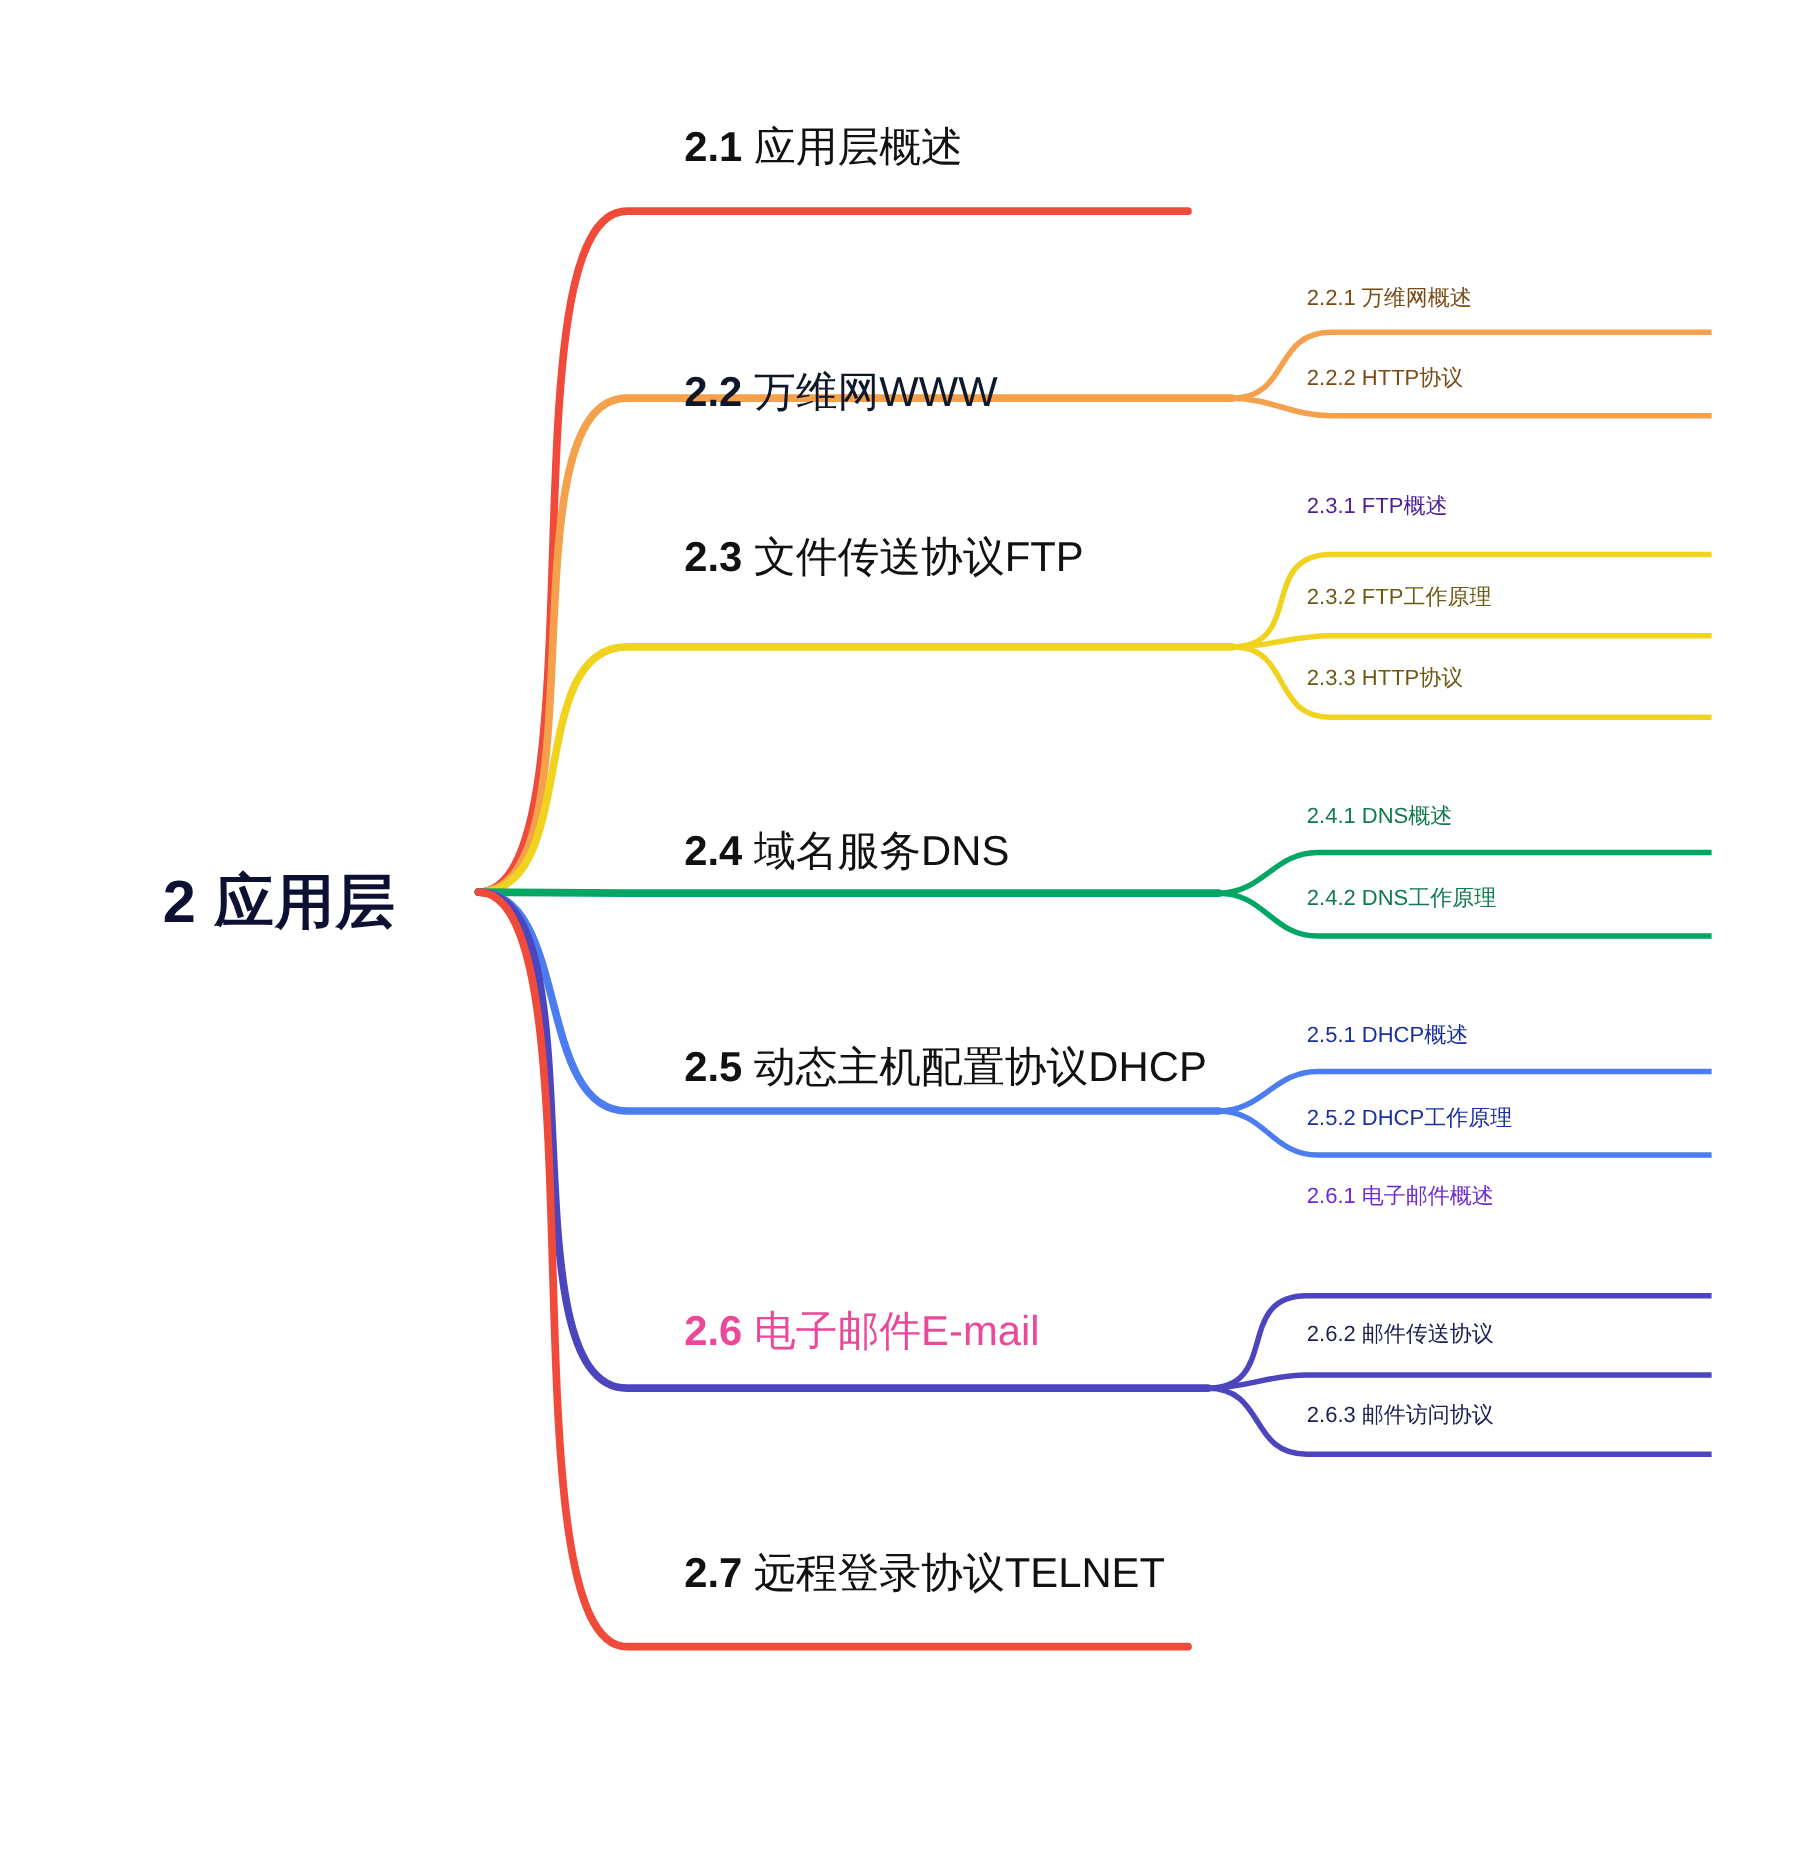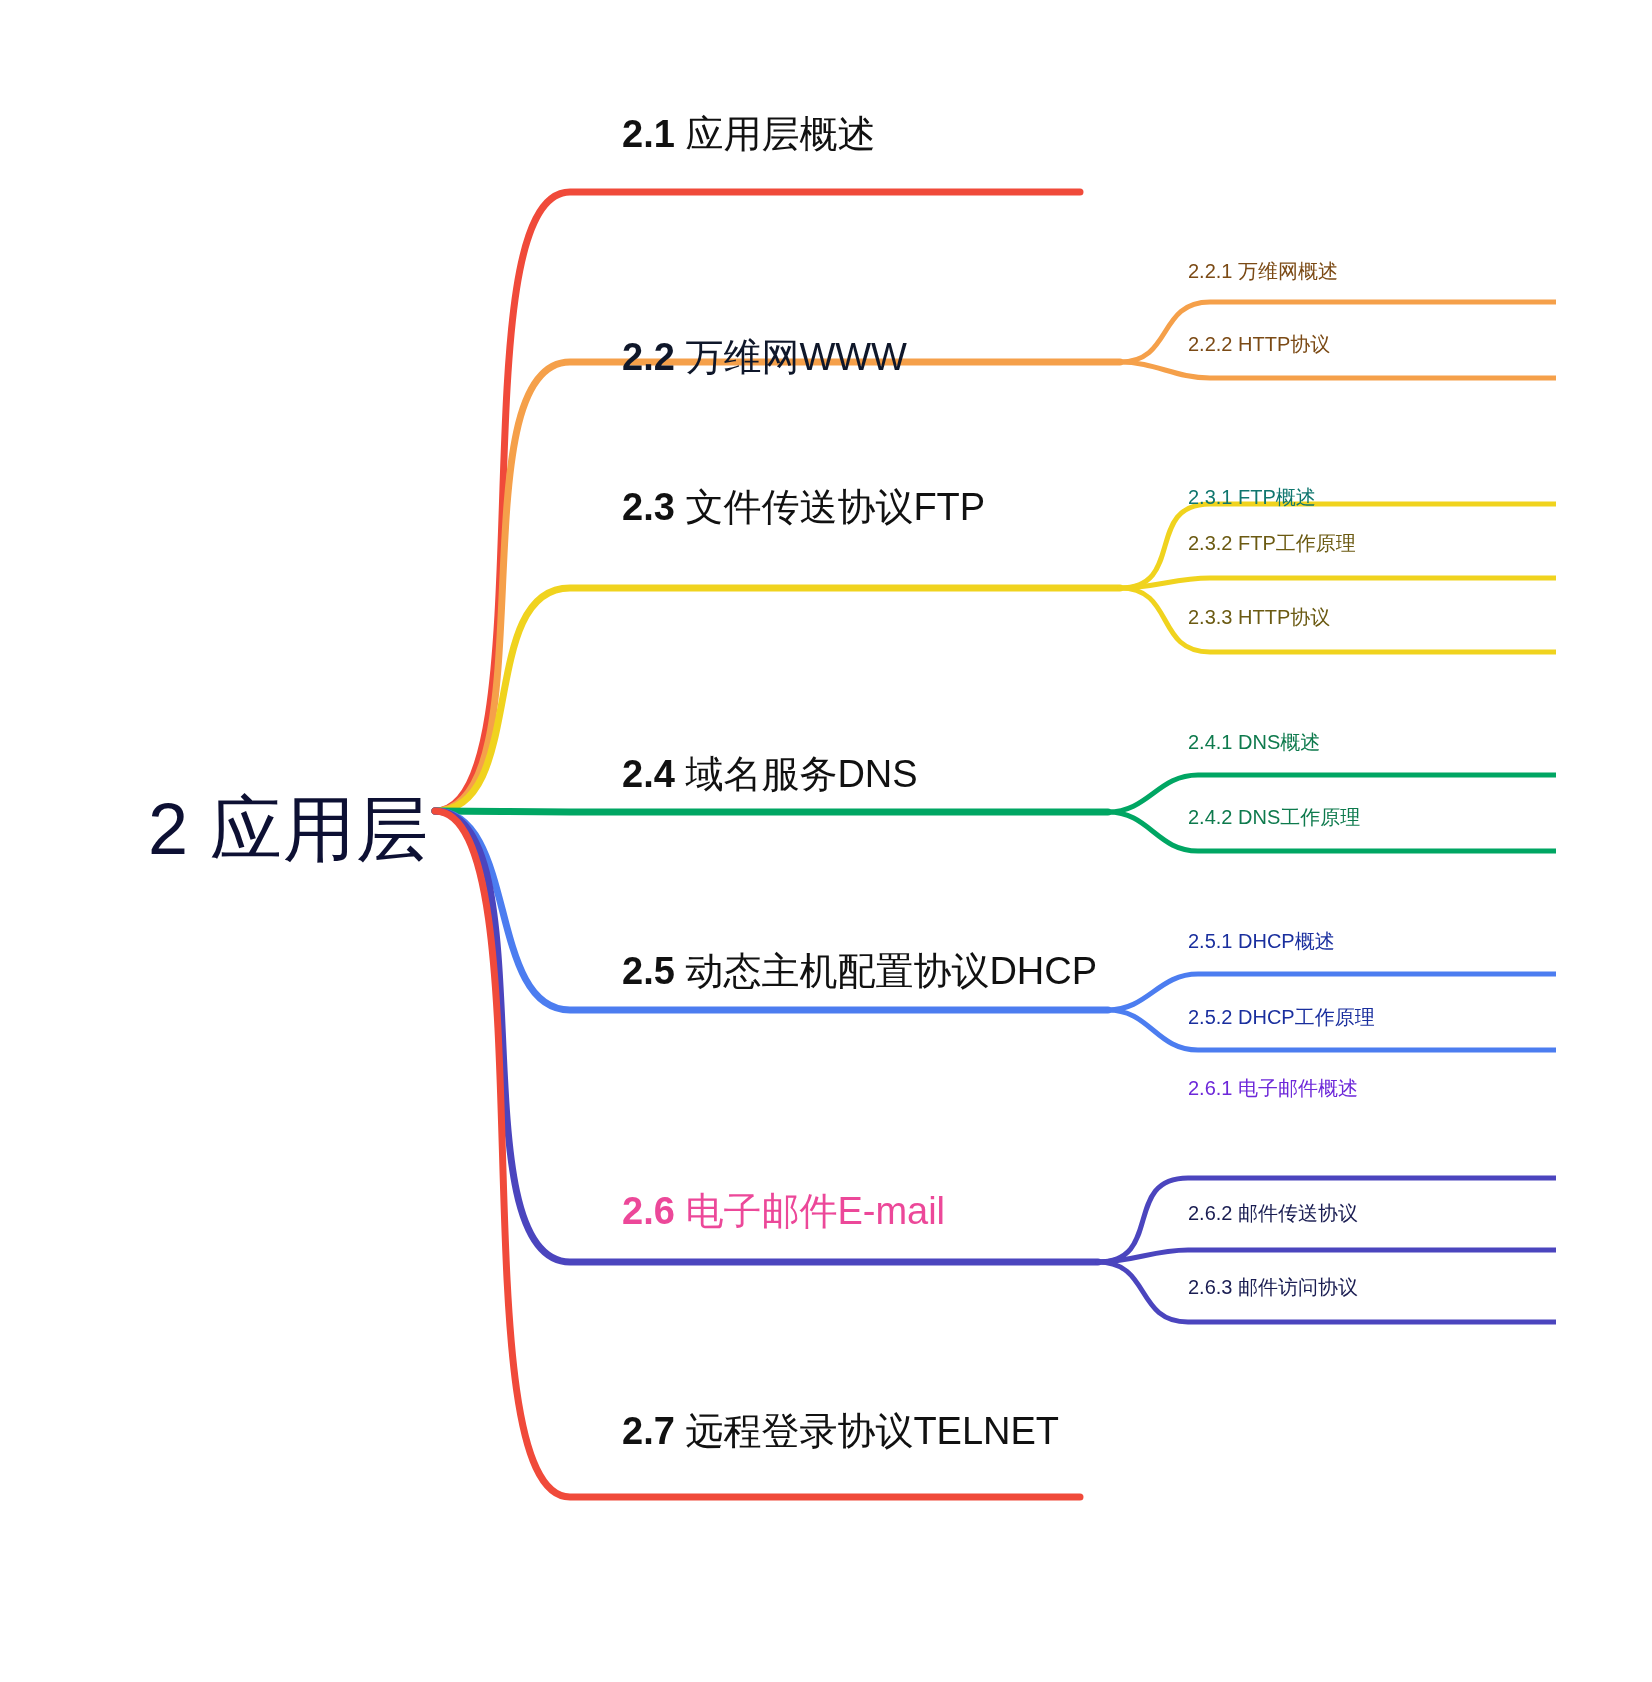--- a/index.html
+++ b/index.html
@@ -22,22 +22,22 @@
     width: 1652px;
     height: 1682px;
     pointer-events: none;
   }
   .node {
     position: absolute;
     white-space: nowrap;
     line-height: 1;
   }
   .root-node {
-    font-size: 72px;
-    font-weight: normal;
+    font-size: 54px;
+    font-weight: bold;
     color: #0d1033;
     letter-spacing: 1px;
   }
   .l2-node {
     font-size: 38px;
     color: #111111;
     font-weight: 400;
   }
   .l2-node .num {
     font-weight: bold;
@@ -76,21 +76,21 @@
       <path d="M 1098 1262 C 1151 1262, 1135 1322, 1188 1322 L 1652 1322" fill="none" stroke="#4B45BE" stroke-width="5" stroke-linecap="round"></path>
       <path d="M 435 811 C 550 811, 455 1497, 570 1497 L 1080 1497" fill="none" stroke="#F04A3A" stroke-width="7" stroke-linecap="round"></path>
     </svg>
 
   <div id="nodes">
       <div class="node l2-node" style="left: 622px; top: 115px; color: rgb(17, 17, 17);"><span class="num">2.1</span><span class="txt"> 应用层概述</span></div>
       <div class="node l2-node" style="left: 622px; top: 290px; color: #0f172a; margin-top: 48px;"><span class="num">2.2</span><span class="txt"> 万维网WWW</span></div>
       <div class="node l3-node" style="left: 1188px; top: 261px; color: rgb(123, 74, 21);"><span class="num">2.2.1</span><span class="txt"> 万维网概述</span></div>
       <div class="node l3-node" style="left: 1188px; top: 334px; color: rgb(123, 74, 21);"><span class="num">2.2.2</span><span class="txt"> HTTP协议</span></div>
       <div class="node l2-node" style="left: 622px; top: 488px; color: rgb(17, 17, 17);"><span class="num">2.3</span><span class="txt"> 文件传送协议FTP</span></div>
-      <div class="node l3-node" style="left: 1188px; top: 487px; color: #0f766e; text-align: center;"><span class="num">2.3.1</span><span class="txt"> FTP概述</span></div>
+      <div class="node l3-node" style="left: 1188px; top: 450px; color: #4c1d95; text-align: center;"><span class="num">2.3.1</span><span class="txt"> FTP概述</span></div>
       <div class="node l3-node" style="left: 1188px; top: 533px; color: rgb(107, 90, 18);"><span class="num">2.3.2</span><span class="txt"> FTP工作原理</span></div>
       <div class="node l3-node" style="left: 1188px; top: 607px; color: rgb(107, 90, 18);"><span class="num">2.3.3</span><span class="txt"> HTTP协议</span></div>
       <div class="node l2-node" style="left: 622px; top: 755px; color: rgb(17, 17, 17);"><span class="num">2.4</span><span class="txt"> 域名服务DNS</span></div>
       <div class="node l3-node" style="left: 1188px; top: 732px; color: rgb(14, 122, 77);"><span class="num">2.4.1</span><span class="txt"> DNS概述</span></div>
       <div class="node l3-node" style="left: 1188px; top: 807px; color: rgb(14, 122, 77);"><span class="num">2.4.2</span><span class="txt"> DNS工作原理</span></div>
       <div class="node l2-node" style="left: 622px; top: 952px; color: rgb(17, 17, 17);"><span class="num">2.5</span><span class="txt"> 动态主机配置协议DHCP</span></div>
       <div class="node l3-node" style="left: 1188px; top: 931px; color: rgb(26, 47, 158);"><span class="num">2.5.1</span><span class="txt"> DHCP概述</span></div>
       <div class="node l3-node" style="left: 1188px; top: 1007px; color: rgb(26, 47, 158);"><span class="num">2.5.2</span><span class="txt"> DHCP工作原理</span></div>
       <div class="node l2-node" style="left: 622px; top: 1192px; color: #ec4899;"><span class="num">2.6</span><span class="txt"> 电子邮件E-mail</span></div>
       <div class="node l3-node" style="left: 1188px; top: 1078px; color: #6d28d9;"><span class="num">2.6.1</span><span class="txt"> 电子邮件概述</span></div>

